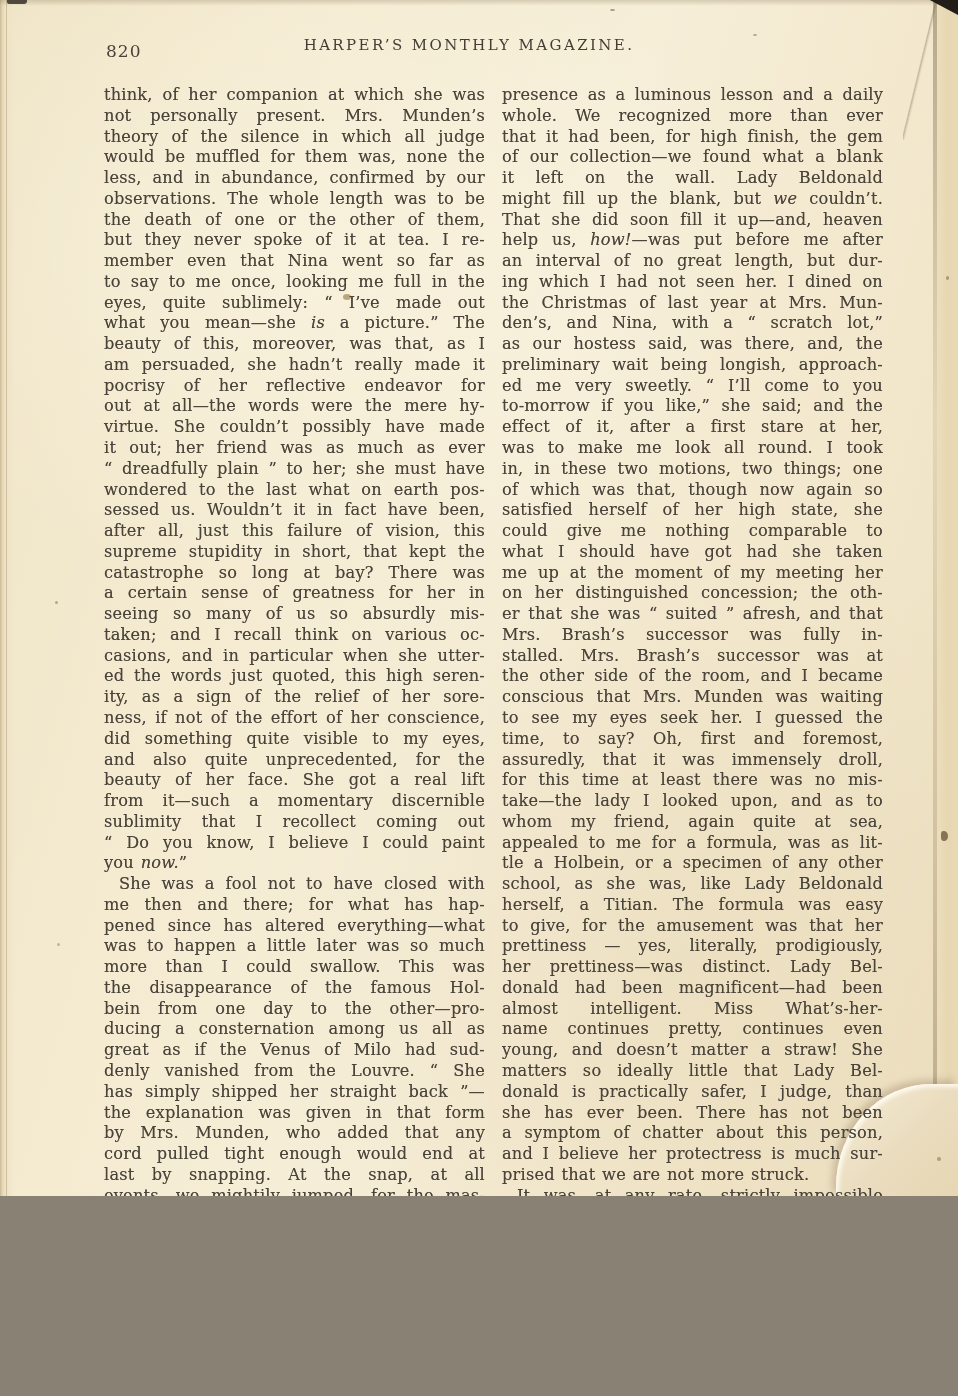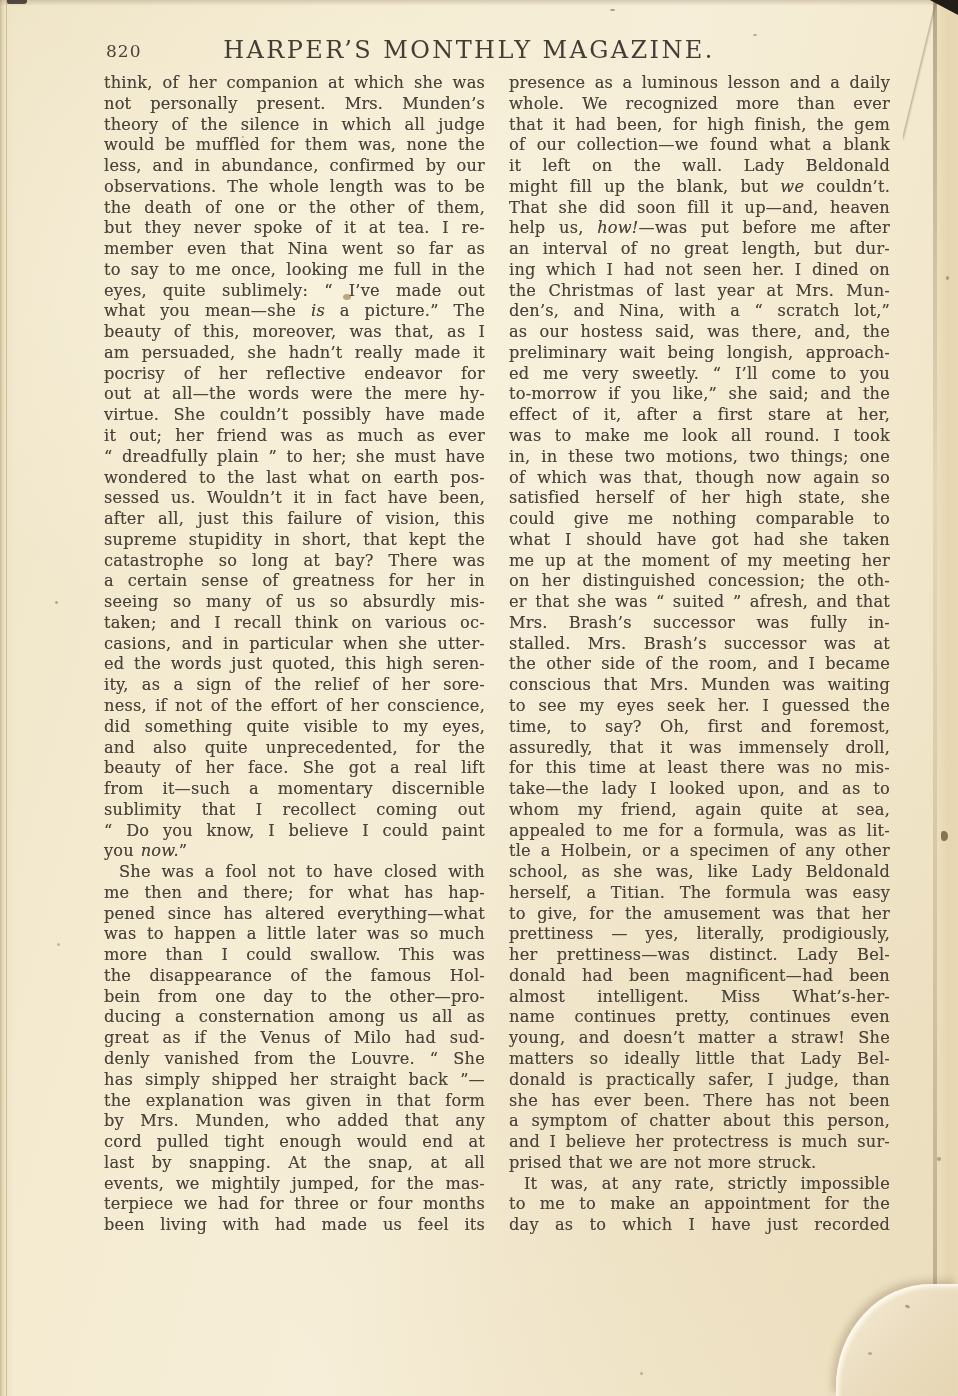--- a/index.html
+++ b/index.html
@@ -1,30 +1,30 @@
 <!DOCTYPE html>
 <html><head>
 <meta charset="utf-8">
 <style>
   html,body{margin:0;padding:0;background:#8a8175;}
   .page{
-    position:relative;width:958px;height:1396px;overflow:hidden;
+    position:relative;width:958px;height:1196px;overflow:hidden;
     font-family:"DejaVu Serif","Liberation Serif",serif;
     color:#4a433a;
     background:
       radial-gradient(ellipse 700px 500px at 30% 20%, rgba(255,252,240,.35), transparent 70%),
       radial-gradient(ellipse 600px 700px at 70% 80%, rgba(220,200,160,.25), transparent 70%),
       linear-gradient(105deg,#efe4c6 0%,#f4ebd1 28%,#f6eed8 52%,#f2e7cb 78%,#ecdfc0 100%);
   }
   
   .header{position:absolute;top:36px;left:104px;width:770px;height:26px;}
   .page-num{position:absolute;left:2px;top:5px;font-size:17px;letter-spacing:1px;}
-  .title{position:absolute;left:0;right:40px;text-align:center;font-size:24px;letter-spacing:2.4px;color:#443d34;}
+  .title{position:absolute;left:0;right:40px;text-align:center;font-size:15px;letter-spacing:2.4px;color:#443d34;}
   
-  .columns{position:absolute;top:73px;left:104px;display:flex;gap:24px;}
+  .columns{position:absolute;top:85px;left:104px;display:flex;gap:17px;}
   .col{width:381px;}
   .line{
     font-size:16.2px;line-height:20.77px;letter-spacing:.2px;word-spacing:1.4px;
     text-align:justify;text-align-last:justify;
     text-shadow:0 0 .5px rgba(74,67,58,.55);
   }
   .line.para-end{text-align-last:left;}
   .line.indent{text-indent:15px;}
   .line i{font-style:italic;}
   

